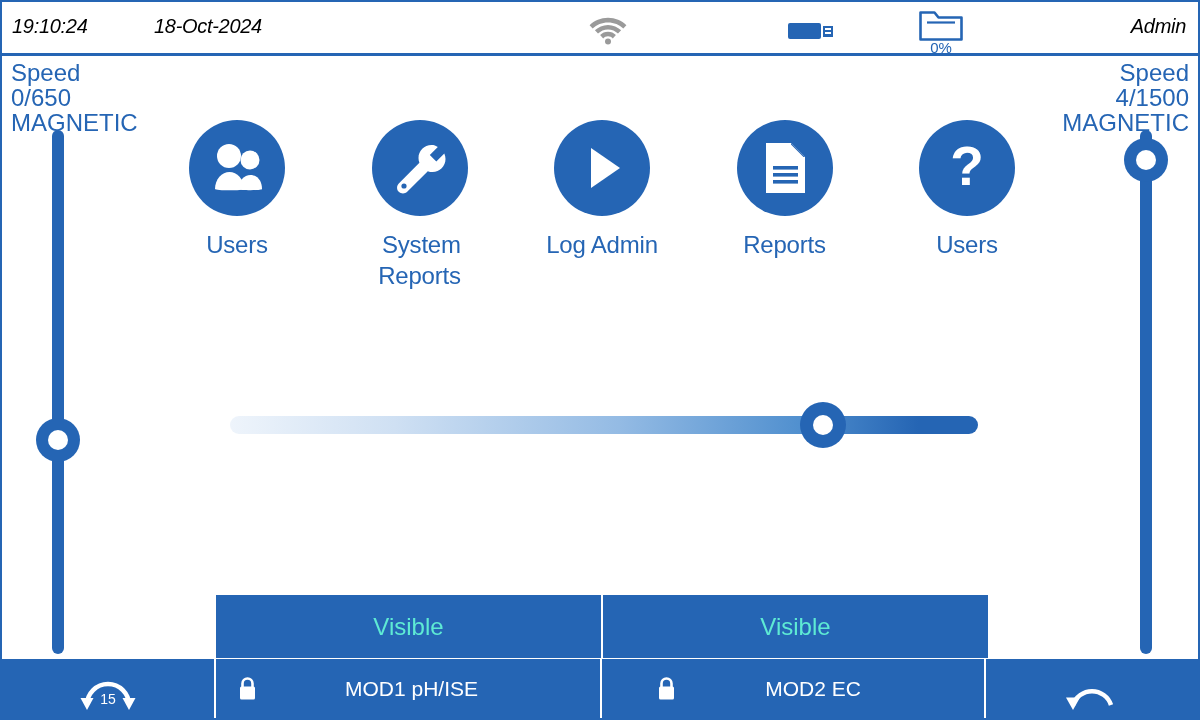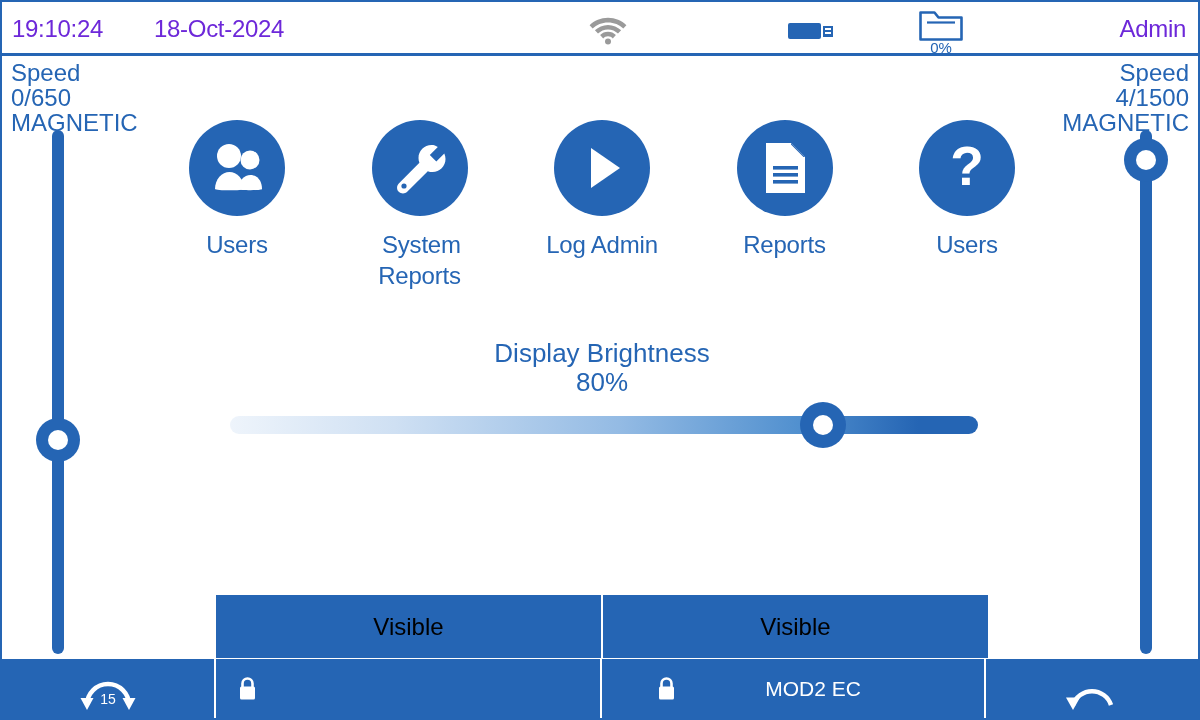--- a/index.html
+++ b/index.html
@@ -25,25 +25,26 @@
     position: absolute;
     left: 0; top: 0;
     width: 1196px;
     height: 54px;
     border-bottom: 3px solid #2565b4;
     box-sizing: border-box;
     background: #ffffff;
   }
   .hdr-text {
     position: absolute;
-    color: #6d28d9;
-    font-size: 24px;
+    color: #000000;
+    font-size: 20px;
     letter-spacing: -0.3px;
     white-space: nowrap;
     top: 13px;
+    font-style: italic;
   }
   #time-display { left: 10px; }
   #date-display { left: 152px; }
   #user-display { right: 12px; }
 
   #wifi-icon {
     position: absolute;
     left: 586px; top: 13px;
     width: 40px; height: 30px;
   }
@@ -210,21 +211,21 @@
     border-radius: 50%;
     background: #ffffff;
   }
 
   
   .visible-btn {
     position: absolute;
     top: 593px;
     height: 63px;
     background: #2565b4;
-    color: #000000;
+    color: #5eead4;
     font-size: 24px;
     display: flex;
     align-items: center;
     justify-content: center;
     cursor: pointer;
   }
   #visible-btn-1 { left: 214px; width: 385px; }
   #visible-btn-2 { left: 601px; width: 385px; }
 
   
@@ -371,24 +372,20 @@
       <div class="menu-circle">
         <svg width="54" height="60" viewBox="0 0 54 60">
           <text x="27" y="47" font-family="'Liberation Sans', sans-serif" font-size="55" font-weight="bold" fill="#ffffff" text-anchor="middle">?</text>
         </svg>
       </div>
       <div class="menu-label">Users</div>
     </div>
 
   </div>
 
-  <div id="brightness-block">
-    <div id="brightness-title">Display Brightness</div>
-    <div id="brightness-value">80%</div>
-  </div>
   <div id="brightness-slider">
     <div id="brightness-track"></div>
     <div id="brightness-handle"></div>
   </div>
 
   <div class="visible-btn" id="visible-btn-1">Visible</div>
   <div class="visible-btn" id="visible-btn-2">Visible</div>
 
   <div id="bottom-bar">
 
@@ -401,20 +398,21 @@
         </svg>
         <span class="timeout-num">15</span>
       </div>
     </div>
 
     <div class="bb-cell" id="bb-mod1">
       <svg class="mod-lock" width="19" height="24" viewBox="0 0 19 24">
         <path d="M4.5 10V6.5a5 5 0 0 1 10 0V10" fill="none" stroke="#ffffff" stroke-width="2.6"></path>
         <rect x="2" y="9.5" width="15" height="13" rx="1.5" fill="#ffffff"></rect>
       </svg>
+      <span class="mod-label">MOD1 pH/ISE</span>
     </div>
 
     <div class="bb-cell" id="bb-mod2">
       <svg class="mod-lock" width="19" height="24" viewBox="0 0 19 24">
         <path d="M4.5 10V6.5a5 5 0 0 1 10 0V10" fill="none" stroke="#ffffff" stroke-width="2.6"></path>
         <rect x="2" y="9.5" width="15" height="13" rx="1.5" fill="#ffffff"></rect>
       </svg>
       <span class="mod-label">MOD2 EC</span>
     </div>
 

